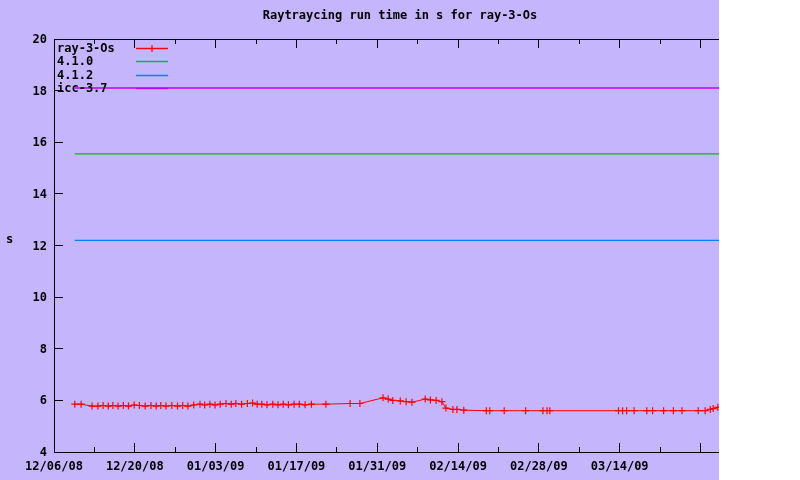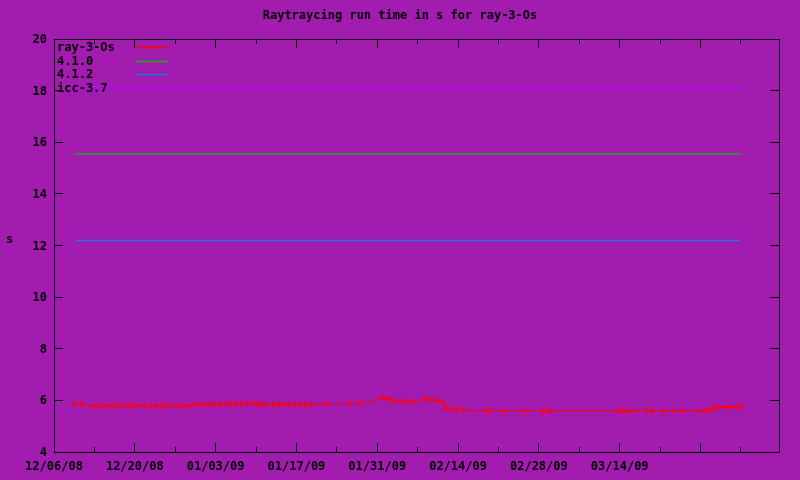--- a/index.html
+++ b/index.html
@@ -1,23 +1,23 @@
 <!DOCTYPE html>
 <html><head>
 <meta charset="utf-8">
 <style>
   html,body{margin:0;padding:0;background:#ffffff;}
-  #stage{position:relative;width:800px;height:480px;background:#a21caf;overflow:hidden;
+  #stage{position:relative;width:719px;height:480px;background:#c4b5fd;overflow:hidden;
          font-family:"DejaVu Sans Mono","Liberation Mono",monospace;font-weight:bold;color:#000;}
   #chart-title{position:absolute;left:0;top:8px;width:800px;text-align:center;
                font-size:12px;letter-spacing:0px;}
   #y-axis-label{position:absolute;left:6px;top:232px;font-size:12px;}
   #plot-svg{position:absolute;left:0;top:0;}
   #legend{position:absolute;left:57px;top:41px;}
-  .legend-row{display:flex;align-items:center;height:13.5px;gap:10px;}
+  .legend-row{display:flex;align-items:flex-end;height:13.5px;gap:10px;}
   .legend-label{display:inline-block;width:68px;font-size:12px;line-height:13px;white-space:nowrap;}
   .legend-sample{display:inline-block;}
   text{font-family:"DejaVu Sans Mono","Liberation Mono",monospace;font-weight:bold;}
 </style>
 </head>
 <body>
 
 <div id="stage">
   <div id="chart-title">Raytraycing run time in s for ray-3-Os</div>
   <div id="y-axis-label">s</div>

